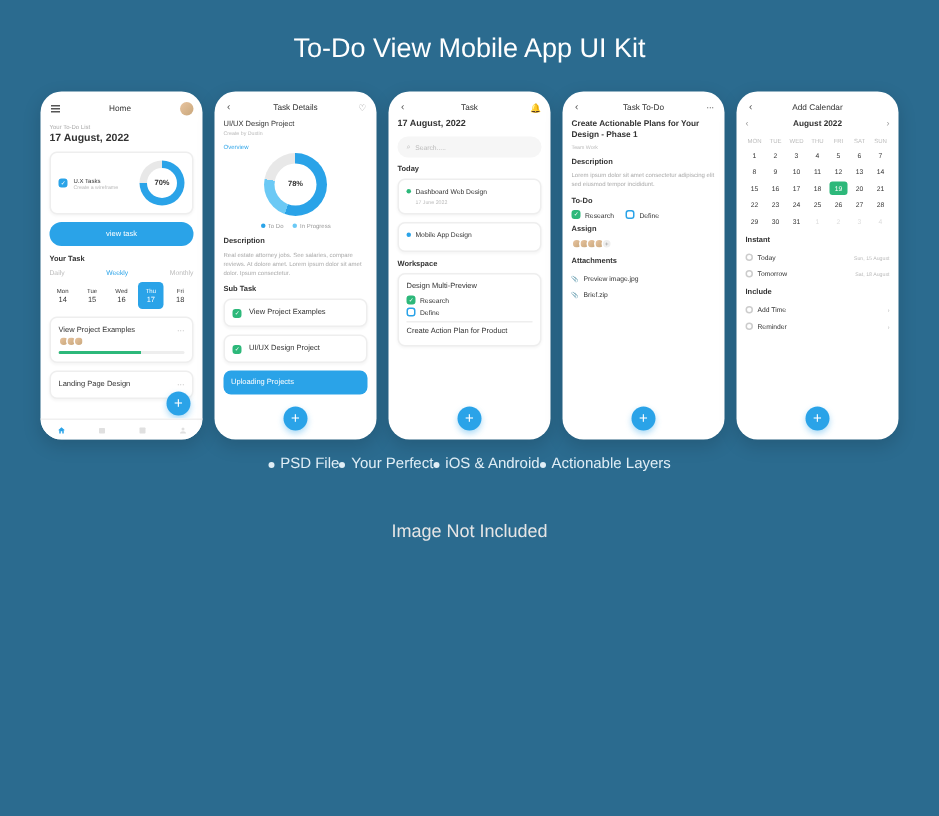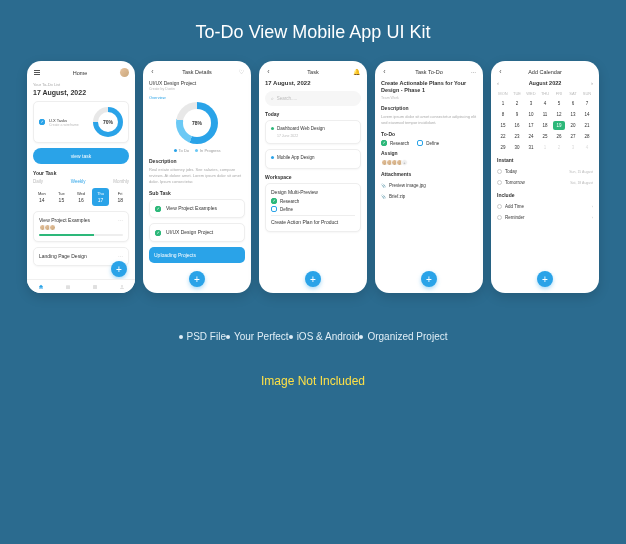--- a/index.html
+++ b/index.html
@@ -71,24 +71,24 @@
 .cal-mo{font-size:5.5px;font-weight:600}
 .cal-nav{font-size:6px;color:#999}
 .cal-days{display:grid;grid-template-columns:repeat(7,1fr);gap:2px;font-size:4px;text-align:center;color:#bbb;margin-bottom:3px}
 .cal-grid{display:grid;grid-template-columns:repeat(7,1fr);gap:2px;font-size:4.5px;text-align:center}
 .cal-cell{padding:2px 0;border-radius:2px}
 .cal-cell.on{background:#2db87a;color:#fff}
 .cal-cell.dim{color:#ddd}
 .instant-row{display:flex;justify-content:space-between;align-items:center;padding:3px 0;font-size:4.5px}
 .instant-row .r{font-size:3.5px;color:#bbb}
 .radio{width:5px;height:5px;border:0.8px solid #ccc;border-radius:50%;margin-right:3px}
-.features{display:flex;margin-top:38px;color:#e0eef6;font-size:10px}
+.features{display:flex;margin-top:11px;color:#e0eef6;font-size:10px}
 .feat{display:flex;align-items:center;gap:4px}
 .feat::before{content:"";width:4px;height:4px;background:#e0eef6;border-radius:50%}
-.footer-txt{color:#fde047;font-size:12px;margin-top:32px}
+.footer-txt{color:#e5e5e5;font-size:12px;margin-top:32px}
 .s1-task{display:flex;align-items:center;justify-content:space-between}
 .s1-task-l{display:flex;align-items:center;gap:4px}
 .s1-task-info{font-size:4px}
 .more{font-size:5px;color:#bbb}
 .line{height:0.5px;background:#eee;margin:3px 0}
 </style>
 </head>
 <body>
 
 <div class="main-title">To-Do View Mobile App UI Kit</div>
@@ -392,16 +392,16 @@
       </div>
   <div class="fab" style="left:50%;right:auto;transform:translateX(-50%);bottom:6px">+</div>
 </div>
 
 </div>
 
 <div class="features">
   <div class="feat">PSD File</div>
   <div class="feat">Your Perfect</div>
   <div class="feat">iOS &amp; Android</div>
-  <div class="feat">Organized Project</div>
+  <div class="feat">Actionable Layers</div>
 </div>
 
 <div class="footer-txt">Image Not Included</div>
 
 </body></html>

